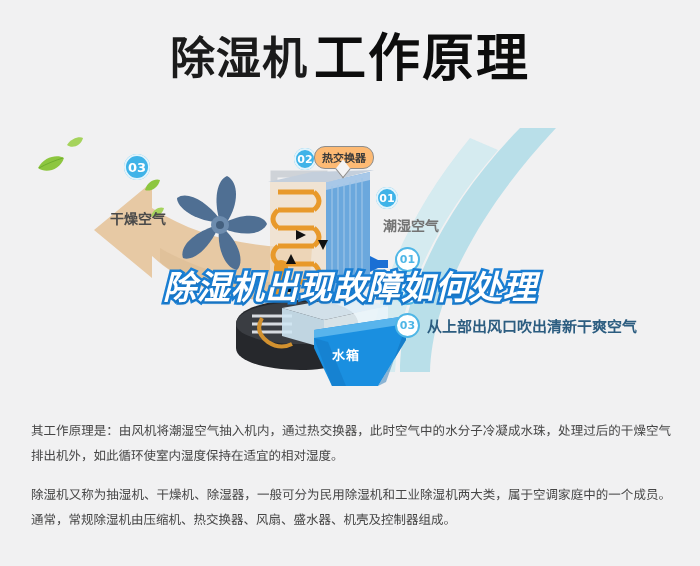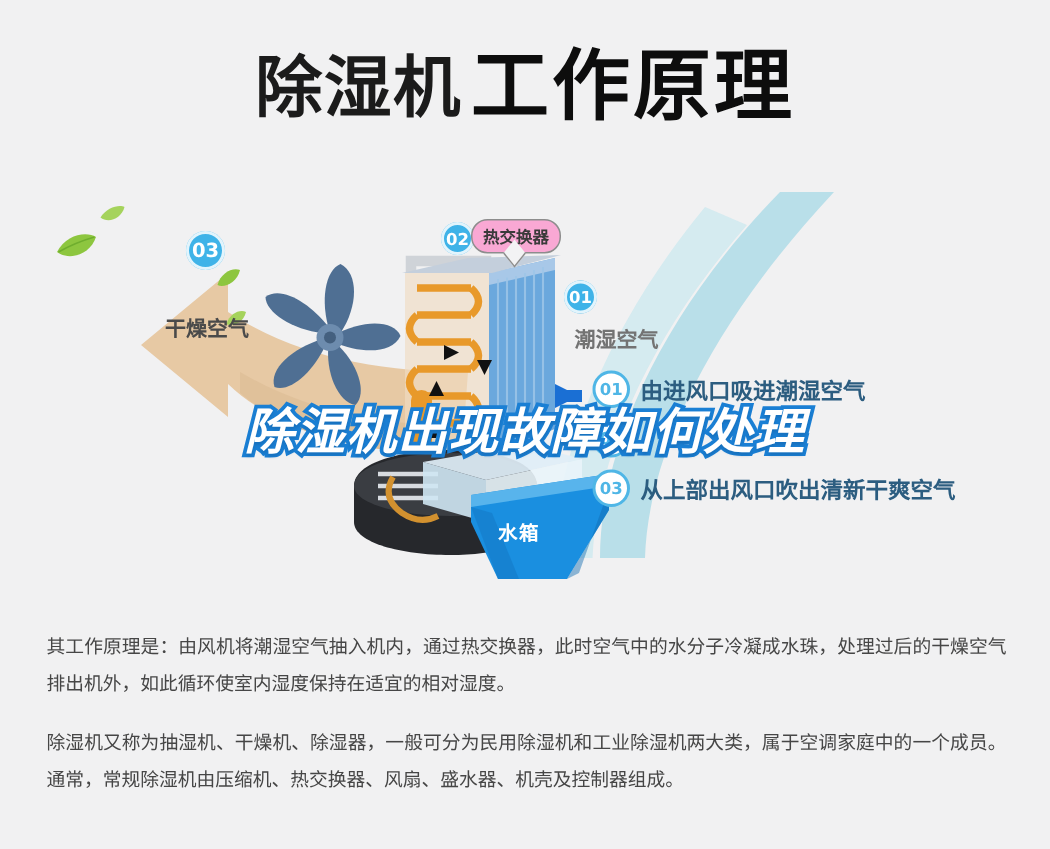--- a/index.html
+++ b/index.html
@@ -44,21 +44,21 @@
     font-family:"DejaVu Sans","Liberation Sans",sans-serif;white-space:nowrap;
   }
   .lbl-blue{
     position:absolute;color:#737373;font-size:14px;font-weight:bold;
     font-family:"DejaVu Sans","Liberation Sans",sans-serif;white-space:nowrap;
   }
 
   
   .callout{
     position:absolute;left:314px;top:36px;
-    border:1.6px solid #8d8d8d;border-radius:11px;background:#f9a8d4;
+    border:1.6px solid #8d8d8d;border-radius:11px;background:#fdba74;
     padding:2px 7px 3px;font-size:11px;font-weight:bold;color:#3a3a3a;
     font-family:"DejaVu Sans","Liberation Sans",sans-serif;white-space:nowrap;
   }
   .callout:after{
     content:"";position:absolute;left:22px;bottom:-7px;width:11px;height:11px;
     background:#f3f3f4;border-right:1.6px solid #8d8d8d;border-bottom:1.6px solid #8d8d8d;
     transform:rotate(45deg) skew(6deg,6deg);
   }
 
   
@@ -231,21 +231,20 @@
 
     <div class="badge small" style="left:376px;top:77px;">01</div>
     <div class="lbl-blue" style="left:383px;top:105px;">潮湿空气</div>
 
     <div class="tank-label">水箱</div>
   </div>
 
   <div class="steps">
     <div class="step">
       <span class="num">01</span>
-      <span class="txt">由进风口吸进潮湿空气</span>
     </div>
     <div class="step">
       <span class="num">02</span>
     </div>
     <div class="step">
       <span class="num">03</span>
       <span class="txt">从上部出风口吹出清新干爽空气</span>
     </div>
   </div>
 

